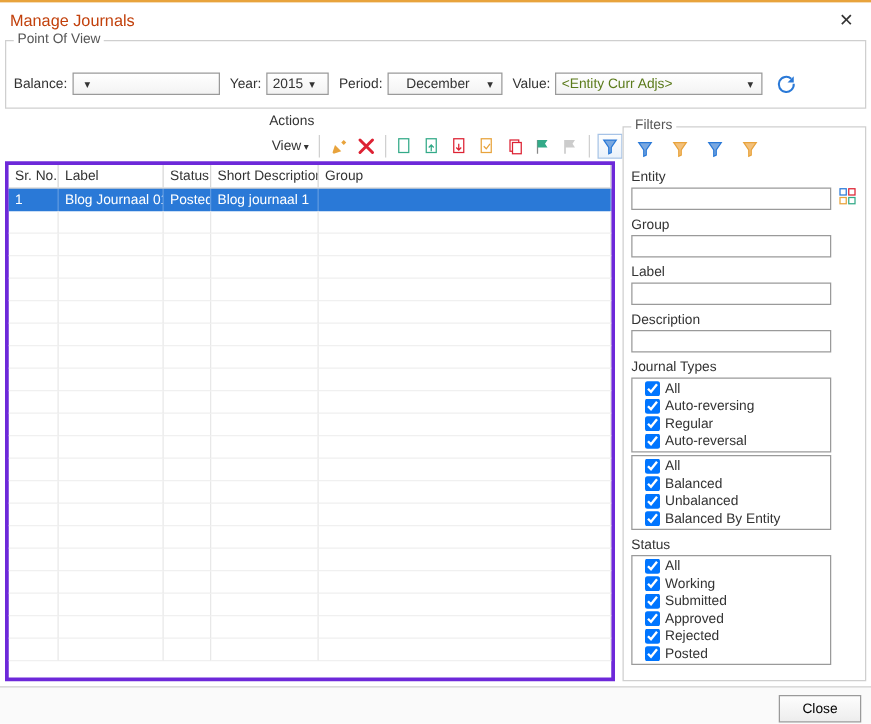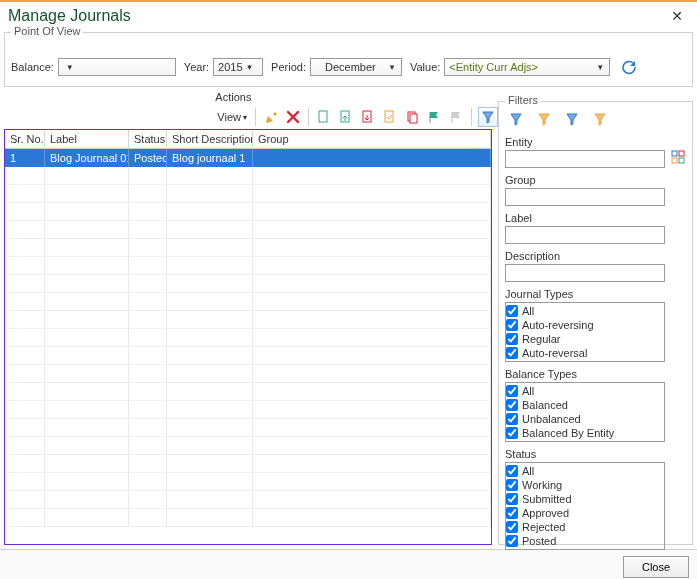--- a/index.html
+++ b/index.html
@@ -15,21 +15,21 @@
     border-top: 2px solid #e8a33c;
   }
   .titlebar {
     height: 28px;
     display: flex;
     align-items: center;
     justify-content: space-between;
     padding: 0 8px;
     background: #fff;
   }
-  .titlebar .title { font-size: 16px; color: #14532d; }
+  .titlebar .title { font-size: 13px; color: #c2410c; }
   .titlebar .close {
     font-size: 14px;
     color: #333;
     cursor: pointer;
     padding: 2px 6px;
   }
   .pov {
     border: 1px solid #cfcfcf;
     margin: 2px 4px 4px 4px;
     padding: 19px 6px 10px 6px;
@@ -110,21 +110,21 @@
   .view-drop .caret { font-size: 8px; color:#333; }
   
   .main {
     display: flex;
     gap: 6px;
     padding: 0 4px 4px 4px;
     height: 420px;
   }
   .grid-wrap {
     flex: 1 1 auto;
-    border: 1px solid #6d28d9;
+    border: 3px solid #6d28d9;
     background: #fff;
     display: flex;
     flex-direction: column;
   }
   .ghead {
     display: flex;
     background: #fff;
     border-bottom: 1px solid #c8c8c8;
   }
   .ghead .gh, .grow .gc {
@@ -171,21 +171,21 @@
     padding: 1px 3px;
     display: block;
     margin-top: 2px;
   }
   .entity-row { display:flex; align-items:center; gap:6px; }
   .pick-icon { cursor:pointer; }
   .fbox {
     border: 1px solid #9a9a9a;
     margin-top: 2px;
     width: 160px;
-    padding: 1px 0;
+    padding: 1px 10px;
   }
   .fbox label { display:flex; align-items:center; gap:4px; font-size:11px; color:#333; height:14px;}
   .fbox input[type=checkbox]{ width:12px; height:12px; margin:0; }
 
   .footer {
     border-top: 1px solid #cfcfcf;
     padding: 6px 8px;
     display:flex;
     justify-content: flex-end;
     background: #fafafa;
@@ -533,21 +533,20 @@
       <label>
           <input type="checkbox" checked="" style="">
           <span>Regular</span>
         </label>
       <label>
           <input type="checkbox" checked="" style="">
           <span>Auto-reversal</span>
         </label>
     </div>
 
-    <div class="flbl">Balance Types</div>
     <div class="fbox">
       <label>
           <input type="checkbox" checked="" style="">
           <span>All</span>
         </label>
       <label>
           <input type="checkbox" checked="" style="">
           <span>Balanced</span>
         </label>
       <label>

